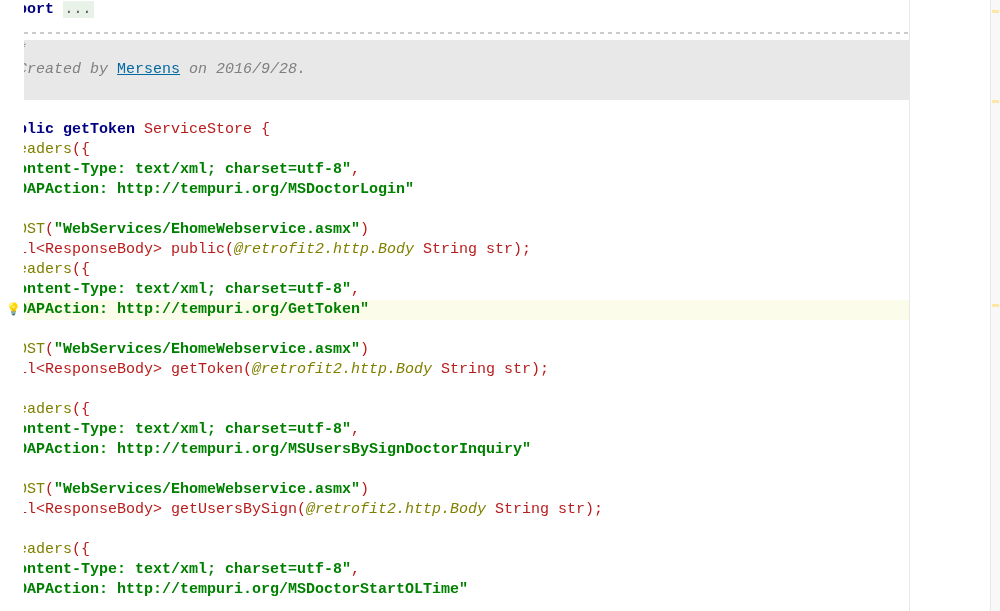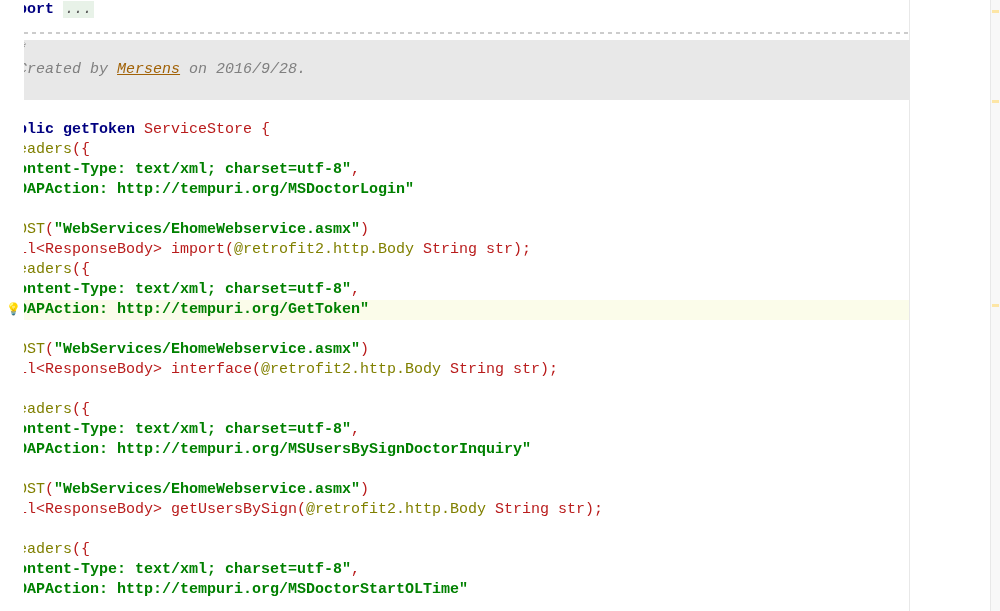--- a/index.html
+++ b/index.html
@@ -38,25 +38,25 @@
   .doc-block { background: #e8e8e8; width: 909px; }
   .tear {
     position: absolute;
     left: 0; top: 32px; width: 909px; height: 2px;
     background: repeating-linear-gradient(90deg, #ccc 0 4px, transparent 4px 8px);
   }
   .kw { color: #000080; font-weight: bold; }
   .kw-import { color: #000080; font-weight: bold; }
   .fold { background: #e8f2e8; color: #555; font-style: italic; padding: 0 2px; }
   .doc { color: #808080; font-style: italic; }
-  .doc-tag { color: #a16207; font-style: italic; text-decoration: underline; margin-top: 40px; }
+  .doc-tag { color: #0369a1; text-decoration: underline; margin-top: 40px; }
   .plain { color: #b91c1c; }
   .anno { color: #808000; }
   .str { color: #008000; font-weight: bold; }
-  .fq { color: #808000; }
+  .fq { color: #808000; font-style: italic; }
   .right-margin {
     position: absolute;
     left: 909px; top: 0; bottom: 0;
     width: 1px;
     background: #e8e8e8;
   }
   .right-strip {
     position: absolute;
     right: 0; top: 0; bottom: 0;
     width: 10px;
@@ -96,28 +96,28 @@
 
   <div class="line"></div>
 
   <div class="line"><span class="kw">public</span><span class="plain"> </span><span class="kw">getToken</span><span class="plain"> ServiceStore {</span></div>
 
   <div class="line"><span class="plain">    </span><span class="anno">@Headers</span><span class="plain">({</span></div>
   <div class="line"><span class="plain">            </span><span class="str">"Content-Type: text/xml; charset=utf-8"</span><span class="plain">,</span></div>
   <div class="line"><span class="plain">            </span><span class="str">"SOAPAction: http://tempuri.org/MSDoctorLogin"</span></div>
   <div class="line"><span class="plain">    </span><span class="plain">})</span></div>
   <div class="line"><span class="plain">    </span><span class="anno">@POST</span><span class="plain">(</span><span class="str">"WebServices/EhomeWebservice.asmx"</span><span class="plain">)</span></div>
-  <div class="line"><span class="plain">    </span><span class="plain">Call&lt;ResponseBody&gt; </span><span class="plain">import(</span><span class="fq">@retrofit2.http.Body</span><span class="plain"> String str);</span></div>
+  <div class="line"><span class="plain">    </span><span class="plain">Call&lt;ResponseBody&gt; </span><span class="plain">public(</span><span class="fq">@retrofit2.http.Body</span><span class="plain"> String str);</span></div>
 
   <div class="line"><span class="plain">    </span><span class="anno">@Headers</span><span class="plain">({</span></div>
   <div class="line"><span class="plain">            </span><span class="str">"Content-Type: text/xml; charset=utf-8"</span><span class="plain">,</span></div>
   <div class="line full-highlight"><span class="plain">            </span><span class="str">"SOAPAction: http://tempuri.org/GetToken"</span></div>
   <div class="line"><span class="plain">    </span><span class="plain">})</span></div>
   <div class="line"><span class="plain">    </span><span class="anno">@POST</span><span class="plain">(</span><span class="str">"WebServices/EhomeWebservice.asmx"</span><span class="plain">)</span></div>
-  <div class="line"><span class="plain">    </span><span class="plain">Call&lt;ResponseBody&gt; </span><span class="plain">interface(</span><span class="fq">@retrofit2.http.Body</span><span class="plain"> String str);</span></div>
+  <div class="line"><span class="plain">    </span><span class="plain">Call&lt;ResponseBody&gt; </span><span class="plain">getToken(</span><span class="fq">@retrofit2.http.Body</span><span class="plain"> String str);</span></div>
 
   <div class="line"></div>
 
   <div class="line"><span class="plain">    </span><span class="anno">@Headers</span><span class="plain">({</span></div>
   <div class="line"><span class="plain">            </span><span class="str">"Content-Type: text/xml; charset=utf-8"</span><span class="plain">,</span></div>
   <div class="line"><span class="plain">            </span><span class="str">"SOAPAction: http://tempuri.org/MSUsersBySignDoctorInquiry"</span></div>
   <div class="line"><span class="plain">    </span><span class="plain">})</span></div>
   <div class="line"><span class="plain">    </span><span class="anno">@POST</span><span class="plain">(</span><span class="str">"WebServices/EhomeWebservice.asmx"</span><span class="plain">)</span></div>
   <div class="line"><span class="plain">    </span><span class="plain">Call&lt;ResponseBody&gt; </span><span class="plain">getUsersBySign(</span><span class="fq">@retrofit2.http.Body</span><span class="plain"> String str);</span></div>
 

